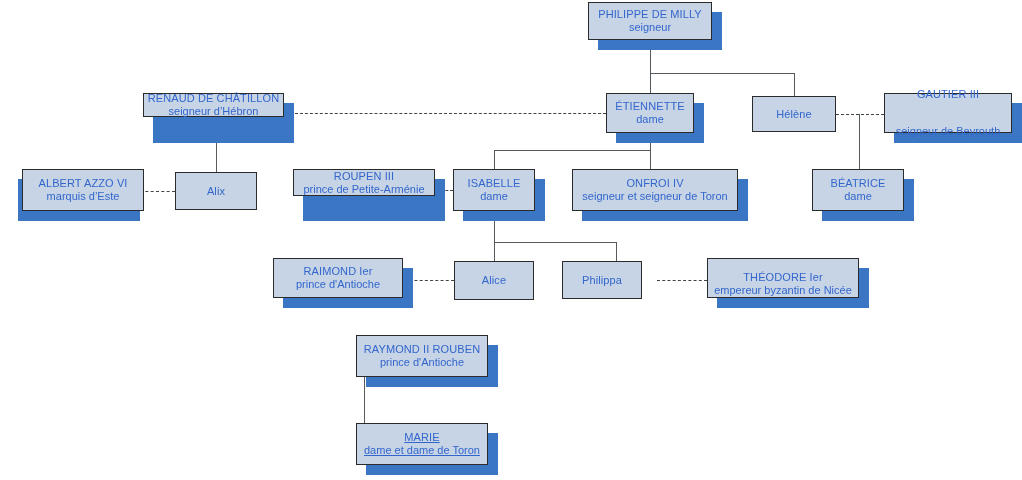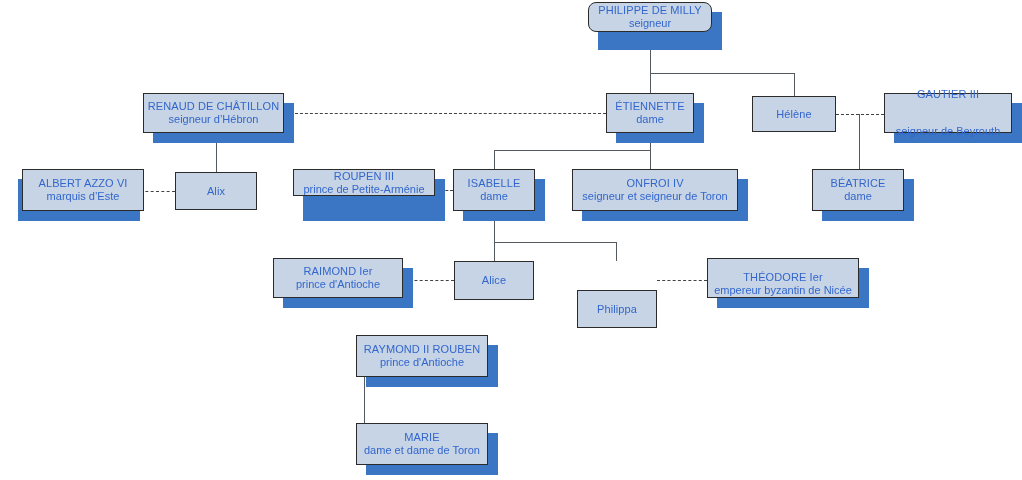--- a/index.html
+++ b/index.html
@@ -91,27 +91,27 @@
   <div class="line v" style="left:494px; top:242px; height:19px;"></div>
   <div class="line v" style="left:616px; top:242px; height:19px;"></div>
 
   <div class="dash-h" style="left:404px; top:280px; width:50px;"></div>
 
   <div class="dash-h" style="left:657px; top:280px; width:50px;"></div>
 
   <div class="line v" style="left:364px; top:377px; height:46px;"></div>
 
   <div class="shadow" style="left:598px; top:12px; width:124px; height:38px;"></div>
-  <div class="node" style="left:588px; top:2px; width:124px; height:30px;border-radius:8px;">
+  <div class="node" style="left:588px; top:2px; width:124px; height:38px;">
     <div class="nm">PHILIPPE DE MILLY</div>
     <div class="ttl">seigneur</div>
   </div>
 
   <div class="shadow" style="left:153px; top:103px; width:141px; height:40px;"></div>
-  <div class="node" style="left:143px; top:93px; width:141px; height:40px;">
+  <div class="node" style="left:143px; top:93px; width:141px; height:24px;">
     <div class="nm">RENAUD DE CHÂTILLON</div>
     <div class="ttl">seigneur d’Hébron</div>
   </div>
 
   <div class="shadow" style="left:616px; top:103px; width:88px; height:40px;"></div>
   <div class="node" style="left:606px; top:93px; width:88px; height:40px;">
     <div class="nm">ÉTIENNETTE</div>
     <div class="ttl">dame</div>
   </div>
 
@@ -162,35 +162,35 @@
   <div class="shadow" style="left:283px; top:268px; width:130px; height:40px;"></div>
   <div class="node" style="left:273px; top:258px; width:130px; height:40px;align-items:center;">
     <div class="nm">RAIMOND Ier</div>
     <div class="ttl">prince d'Antioche</div>
   </div>
 
   <div class="node" style="left:454px; top:261px; width:80px; height:39px;">
     <div class="nm">Alice</div>
   </div>
 
-  <div class="node" style="left:577px; top:261px; width:80px; height:38px;margin-top:29px;">
+  <div class="node" style="left:562px; top:261px; width:80px; height:38px;">
     <div class="nm">Philippa</div>
   </div>
 
   <div class="shadow" style="left:717px; top:268px; width:152px; height:40px;"></div>
   <div class="node" style="left:707px; top:258px; width:152px; height:40px;justify-content:flex-end;">
     <div class="nm">THÉODORE Ier</div>
     <div class="ttl">empereur byzantin de Nicée</div>
   </div>
 
   <div class="shadow" style="left:366px; top:345px; width:132px; height:42px;"></div>
   <div class="node" style="left:356px; top:335px; width:132px; height:42px;">
     <div class="nm">RAYMOND II ROUBEN</div>
     <div class="ttl">prince d'Antioche</div>
   </div>
 
   <div class="shadow" style="left:366px; top:433px; width:132px; height:42px;"></div>
-  <div class="node" style="left:356px; top:423px; width:132px; height:42px;">
+  <div class="node" style="left:356px; top:423px; width:132px; height:42px;text-decoration:underline;">
     <div class="nm">MARIE</div>
     <div class="ttl">dame et dame de Toron</div>
   </div>
 
 </div>
 
 </body></html>

